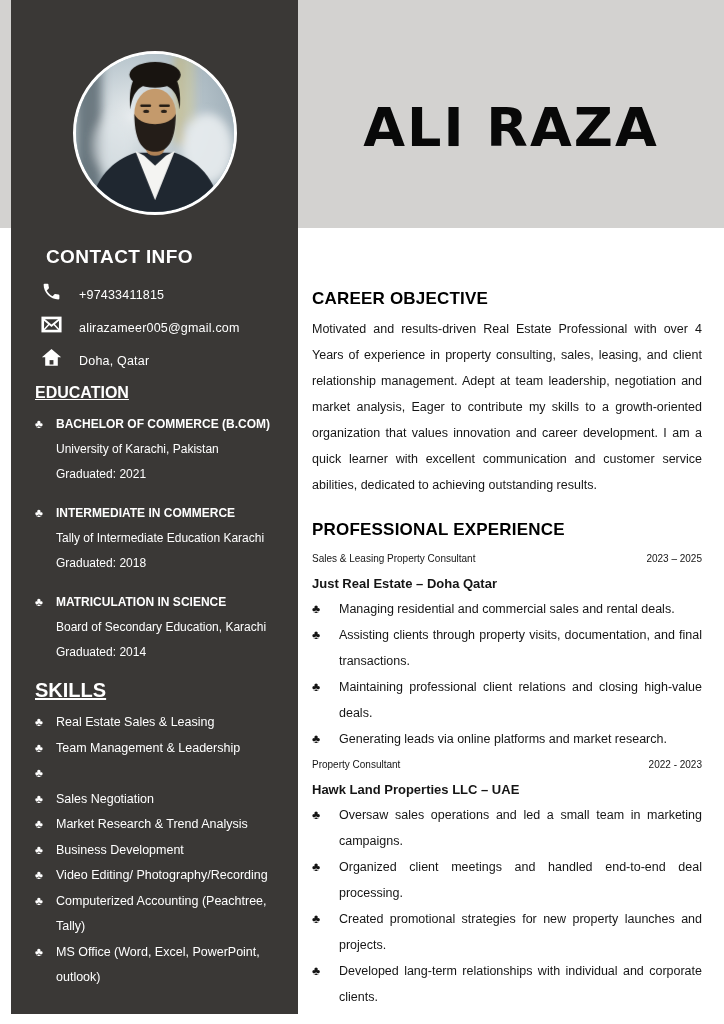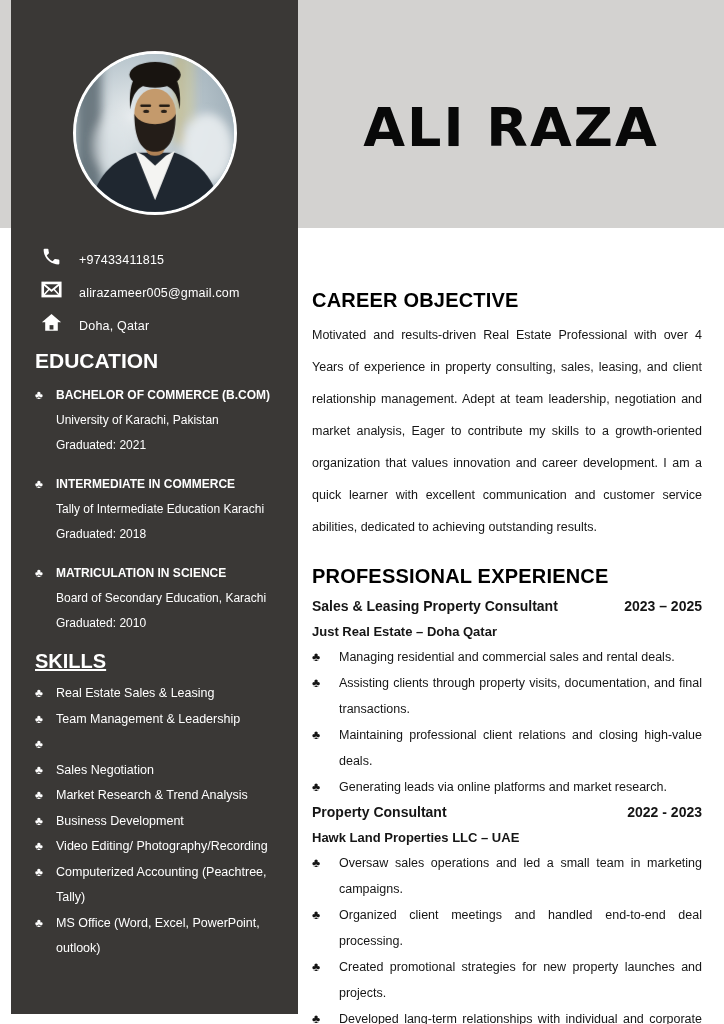--- a/index.html
+++ b/index.html
@@ -25,33 +25,33 @@
     width:164px; height:164px; border-radius:50%; border:3px solid #ffffff;
     overflow:hidden; box-sizing:border-box; background:#aebec7;
   }
   .avatar-wrap svg { display:block; width:100%; height:100%; }
   .side-heading { font-weight:bold; margin:0; color:#fff; }
   .contact-heading { font-size:19px; margin:0 0 13px 35px; letter-spacing:.4px; }
   .contact-row { display:flex; align-items:flex-end; margin:0 0 12px 30px; }
   .contact-icon { width:21px; height:21px; margin-right:17px; flex:none; }
   .contact-icon svg { display:block; width:100%; height:100%; }
   .contact-text { font-size:12.5px; letter-spacing:.2px; }
-  .edu-heading { font-size:21px; margin:16px 0 10px 24px; }
+  .edu-heading { font-size:16px; margin:16px 0 10px 24px;text-decoration:underline; }
   .edu-entry { margin:0 12px 14px 24px; font-size:12px; line-height:25px; }
   .edu-degree { display:flex; font-weight:bold; }
   .side-bullet { width:21px; flex:none; font-size:12px; }
   .edu-line { padding-left:21px; }
   .skills-heading { font-size:20px; margin:4px 0 8px 24px;text-decoration:underline; }
   .skill-row { display:flex; margin:0 12px 0 24px; font-size:12.5px; line-height:25.5px; }
   
   .main { position:absolute; left:312px; top:289px; width:390px; color:#151515; }
-  .main-heading { font-size:20px; font-weight:bold; margin:0 0 7px 0; color:#000; letter-spacing:.2px; }
-  .objective-text { margin:0 0 22px 0; font-size:12.5px; line-height:32px; text-align:justify; }
+  .main-heading { font-size:17px; font-weight:bold; margin:0 0 7px 0; color:#000; letter-spacing:.2px; }
+  .objective-text { margin:0 0 22px 0; font-size:12.5px; line-height:26px; text-align:justify; }
   .exp-heading { margin-bottom:6px; }
-  .job-title-row { display:flex; justify-content:space-between; font-size:14px; font-weight:bold; line-height:25px;text-align:right; }
+  .job-title-row { display:flex; justify-content:space-between; font-size:10px; font-weight:normal; line-height:25px;text-align:right; }
   .job-company { font-size:13px; font-weight:bold; line-height:25px; }
   .job-bullets { margin:0; padding:0; list-style:none; }
   .job-bullet { display:flex; font-size:12.5px; line-height:26px; }
   .bullet-glyph { width:27px; flex:none; }
   .bullet-text { flex:1; text-align:justify; }
 </style>
 </head>
 <body>
 
 <div class="page">
@@ -91,20 +91,21 @@
           <path d="M55 56 C52 24 64 12 80 12 C96 12 108 24 105 56 C103 40 97 30 80 30 C63 30 57 40 55 56 Z" fill="#181410"></path>
           <ellipse cx="80" cy="21" rx="26" ry="13" fill="#181410"></ellipse>
           <rect x="65" y="51" width="11" height="2.6" rx="1.2" fill="#241c14"></rect>
           <rect x="84" y="51" width="11" height="2.6" rx="1.2" fill="#241c14"></rect>
           <ellipse cx="71" cy="58" rx="3" ry="1.7" fill="#2a2119"></ellipse>
           <ellipse cx="89" cy="58" rx="3" ry="1.7" fill="#2a2119"></ellipse>
         </g>
       </svg>
     </div>
 
+    <h2 class="side-heading contact-heading">CONTACT INFO</h2>
 
     <div class="contact-row">
       <span class="contact-icon">
         <svg viewBox="0 0 24 24">
             <path fill="#ffffff" d="M6.62 10.79c1.44 2.83 3.76 5.14 6.59 6.59l2.2-2.2c.27-.27.67-.36 1.02-.24 1.12.37 2.33.57 3.57.57.55 0 1 .45 1 1V20c0 .55-.45 1-1 1-9.39 0-17-7.61-17-17 0-.55.45-1 1-1h3.5c.55 0 1 .45 1 1 0 1.25.2 2.45.57 3.57.11.35.03.74-.25 1.02l-2.2 2.2z"></path>
           </svg>
       </span>
       <span class="contact-text">+97433411815</span>
     </div>
 
@@ -148,21 +149,21 @@
       <div class="edu-line">Tally of Intermediate Education Karachi</div>
       <div class="edu-line">Graduated: 2018</div>
     </div>
 
     <div class="edu-entry">
       <div class="edu-degree">
         <span class="side-bullet">♣</span>
         <span>MATRICULATION IN SCIENCE</span>
       </div>
       <div class="edu-line">Board of Secondary Education, Karachi</div>
-      <div class="edu-line">Graduated: 2010</div>
+      <div class="edu-line">Graduated: 2014</div>
     </div>
 
     <h2 class="side-heading skills-heading">SKILLS</h2>
 
     <div class="skill-row">
       <span class="side-bullet">♣</span>
       <span>Real Estate Sales &amp; Leasing</span>
     </div>
     <div class="skill-row">
       <span class="side-bullet">♣</span>

